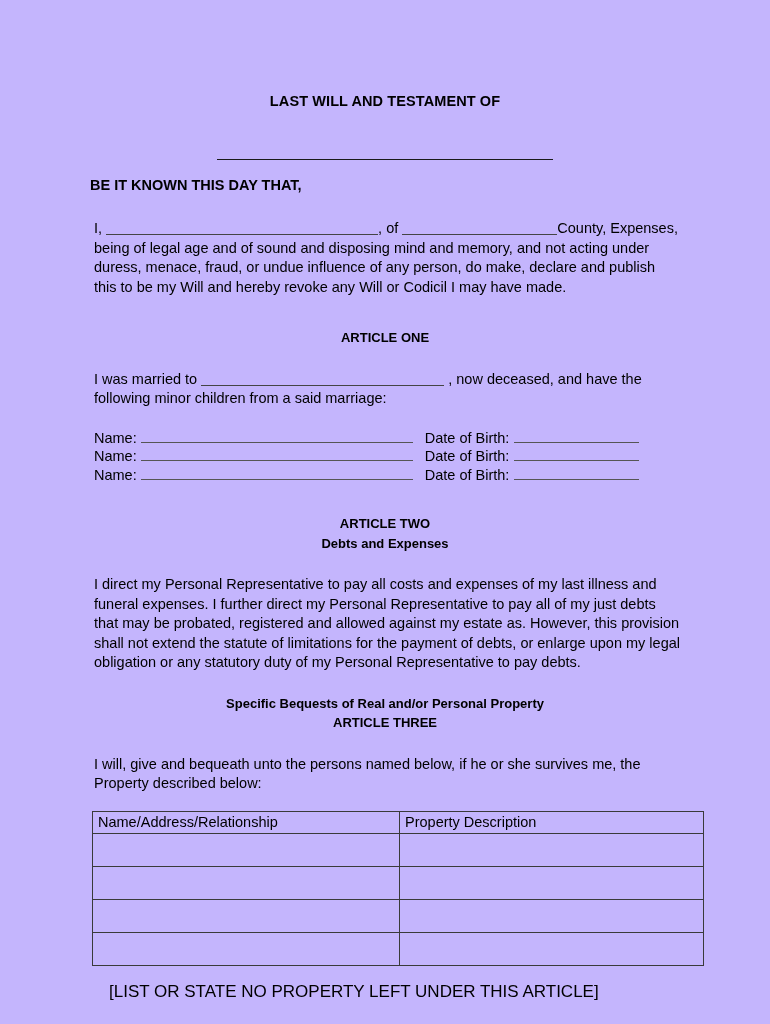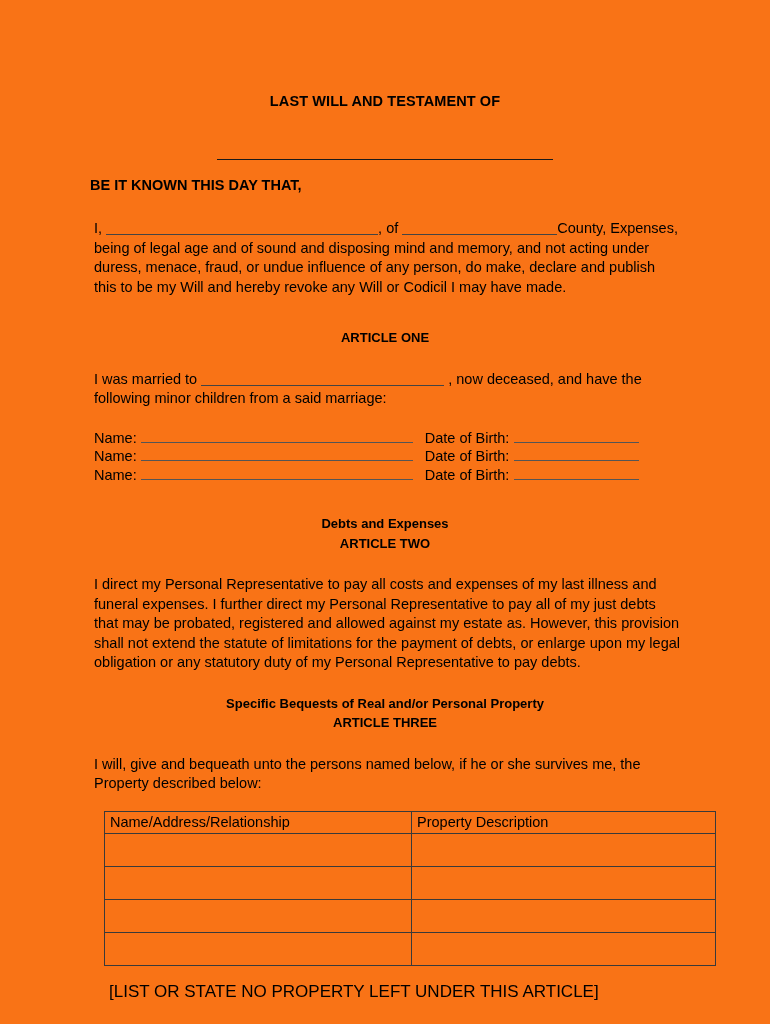--- a/index.html
+++ b/index.html
@@ -12,21 +12,21 @@
     width: 770px;
     height: 1024px;
     font-family: "Liberation Sans", sans-serif;
     color: #000000;
     -webkit-font-smoothing: antialiased;
   }
   .page {
     position: relative;
     width: 770px;
     height: 1024px;
-    background: #f97316;
+    background: #c4b5fd;
     overflow: hidden;
   }
   .content {
     position: absolute;
     left: 90px;
     top: 0;
     width: 590px;
   }
 
   
@@ -121,21 +121,21 @@
     border-bottom: 1.2px solid #555;
     height: 0.9em;
     margin-left: 5px;
   }
 
   
   .prop-table {
     border-collapse: collapse;
     width: 589px;
     table-layout: fixed;
-    margin-left: 14px;
+    margin-left: 2px;
     padding-left: 17px;
   }
   .prop-table td, .prop-table th {
     border: 1.4px solid #3a3a3a;
     padding: 1px 5px;
     font-size: 14.5px;
     font-weight: normal;
     text-align: left;
     vertical-align: top;
     line-height: 18px;
@@ -213,22 +213,22 @@
         <span class="nd-line-name"></span>
         <span class="nd-label2">Date of Birth:</span>
         <span class="nd-line-dob"></span>
       </div>
 
     </div>
 
     <div class="gap-5"></div>
 
     <div class="article-head">
+      <div>ARTICLE TWO</div>
       <div>Debts and Expenses</div>
-      <div>ARTICLE TWO</div>
     </div>
 
     <div class="gap-3"></div>
 
     <p class="para indent-block">I direct my Personal Representative to pay all costs and expenses of my last illness and funeral expenses.  I further direct my Personal Representative to pay all of my just debts that may be probated, registered and allowed against my estate as.  However, this provision shall not extend the statute of limitations for the payment of debts, or enlarge upon my legal obligation or any statutory duty of my Personal Representative to pay debts.</p>
 
     <div class="gap-6"></div>
 
     <div class="article-head">
       <div>Specific Bequests of Real and/or Personal Property</div>

